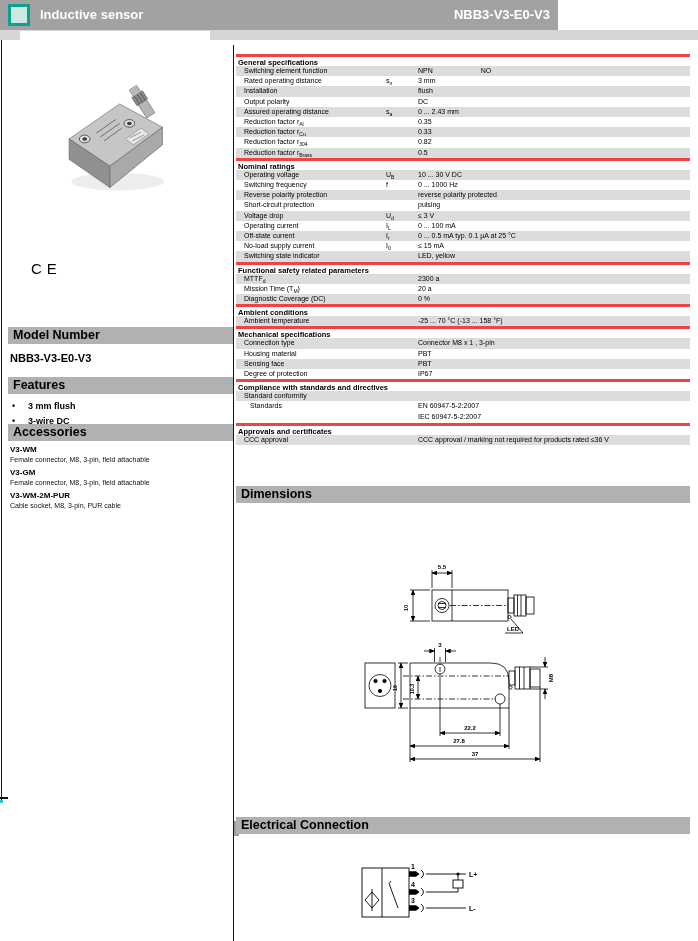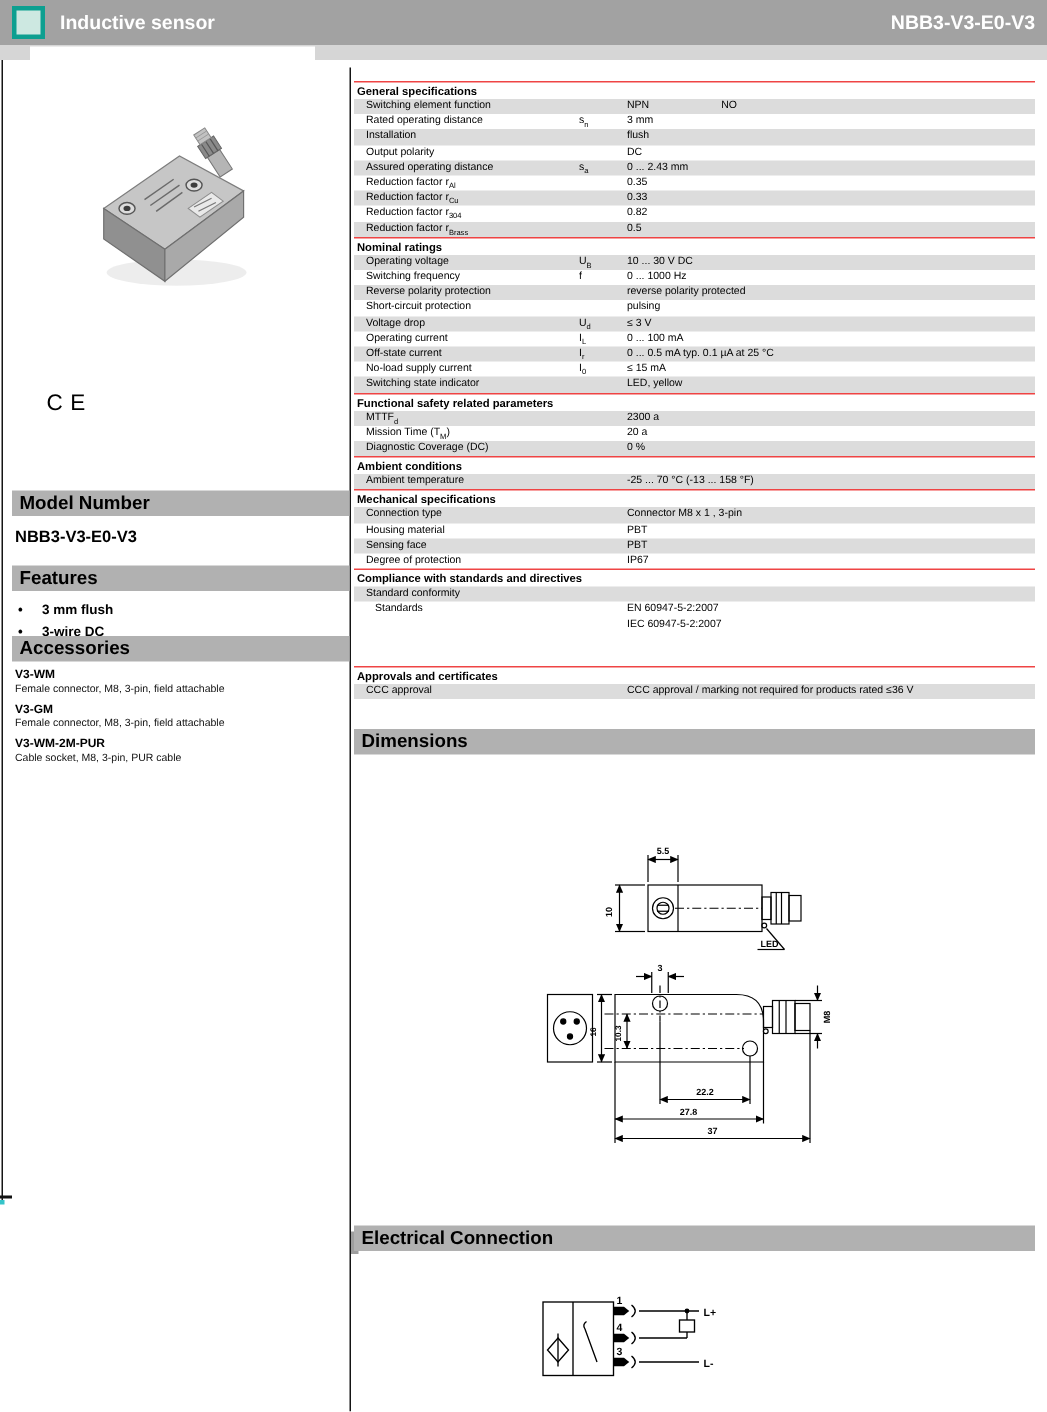--- a/index.html
+++ b/index.html
@@ -1,19 +1,19 @@
 <!DOCTYPE html>
 <html><head>
 <meta charset="utf-8">
 <style>
   *{box-sizing:border-box;margin:0;padding:0}
   body{background:#fff}
   #page{position:relative;width:698px;height:941px;background:#ffffff;font-family:"Liberation Sans",sans-serif;color:#000;overflow:hidden}
   
-  .topbar{position:absolute;left:0;top:0;width:698px;height:30px;background:#a2a2a2}
+  .topbar{position:absolute;left:0;top:0;width:558px;height:30px;background:#a2a2a2}
   .brand-icon{position:absolute;left:8px;top:4px;width:22px;height:22px;background:#cde8e1;border:3px solid #0d9f90}
   .topbar-title{position:absolute;left:40px;top:7px;color:#fff;font-weight:bold;font-size:13px}
   .topbar-pn{position:absolute;right:8px;top:7px;color:#fff;font-weight:bold;font-size:13px}
   .band{position:absolute;left:0;top:30px;width:698px;height:10px;background:#d6d6d6}
   .band-white{position:absolute;left:20px;top:31px;width:190px;height:9px;background:#fff}
   
   .vline-left{position:absolute;left:1px;top:40px;width:1px;height:760px;background:#151515}
   .vline-div{position:absolute;left:233px;top:45px;width:1px;height:896px;background:#151515}
   .fold-left{position:absolute;left:0;top:797px;width:8px;height:2px;background:#111}
   .fold-teal{position:absolute;left:0;top:800px;width:3px;height:3px;background:#35c4c9}
@@ -26,22 +26,22 @@
   .feat{font-weight:bold;font-size:9px;padding:2px 0 3px 4px}
   .feat .bdot{display:inline-block;width:16px}
   .acc{margin-bottom:4px}
   .acc .an{font-weight:bold;font-size:8px;line-height:10px}
   .acc .ad{font-size:7px;line-height:9px;color:#111}
   .acc-list{padding:4px 0 0 2px}
   .ce-mark{position:absolute;left:31px;top:260px;font-size:15px;letter-spacing:5px;font-weight:500}
   
   .tech{position:absolute;left:236px;top:53px;width:454px}
   .tech-rows{margin-top:1px}
-  .tsub{font-weight:bold;font-size:7.5px;line-height:11px;height:12px;border-top:1px solid #ef4444;padding-left:2px}
-  .tsub.gap{margin-top:22px}
+  .tsub{font-weight:bold;font-size:7.5px;line-height:11px;height:12px;border-top:3px solid #ef4444;padding-left:2px}
+  .tsub.gap{margin-top:1px}
   .trow{display:flex;font-size:7px;line-height:10.2px;min-height:10.2px}
   .trow.shade{background:#dcdcdc}
   .trow .lbl{flex:0 0 150px;padding-left:8px}
   .trow .lbl.ind{padding-left:14px}
   .trow .sym{flex:0 0 32px}
   .trow .val{flex:1}
   .val2{margin-left:48px}
   sub{font-size:0.72em;line-height:0}
   
   .dims{position:absolute;left:236px;top:486px;width:454px;height:328px}

